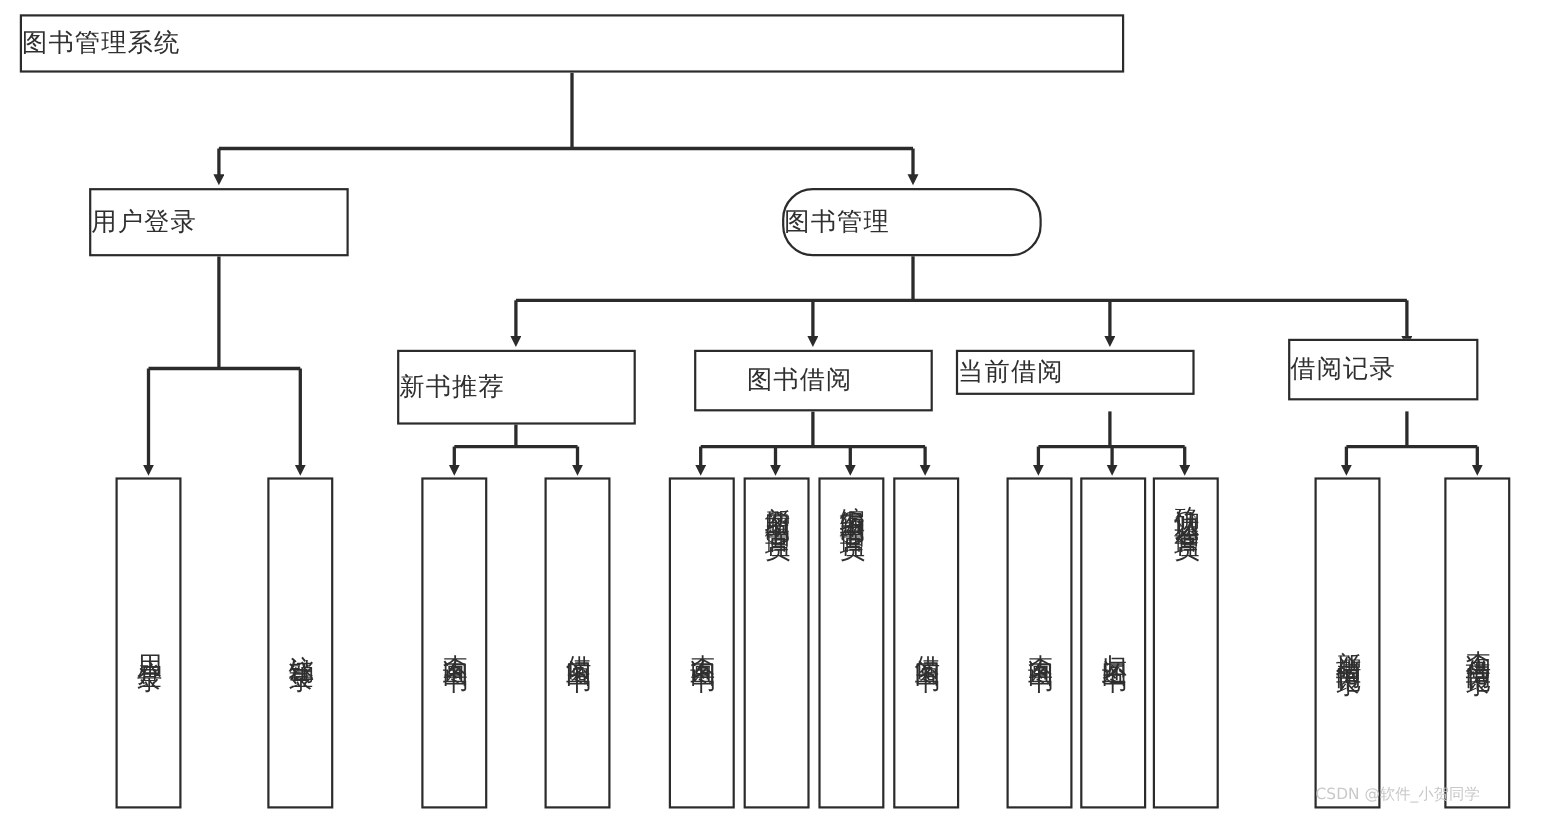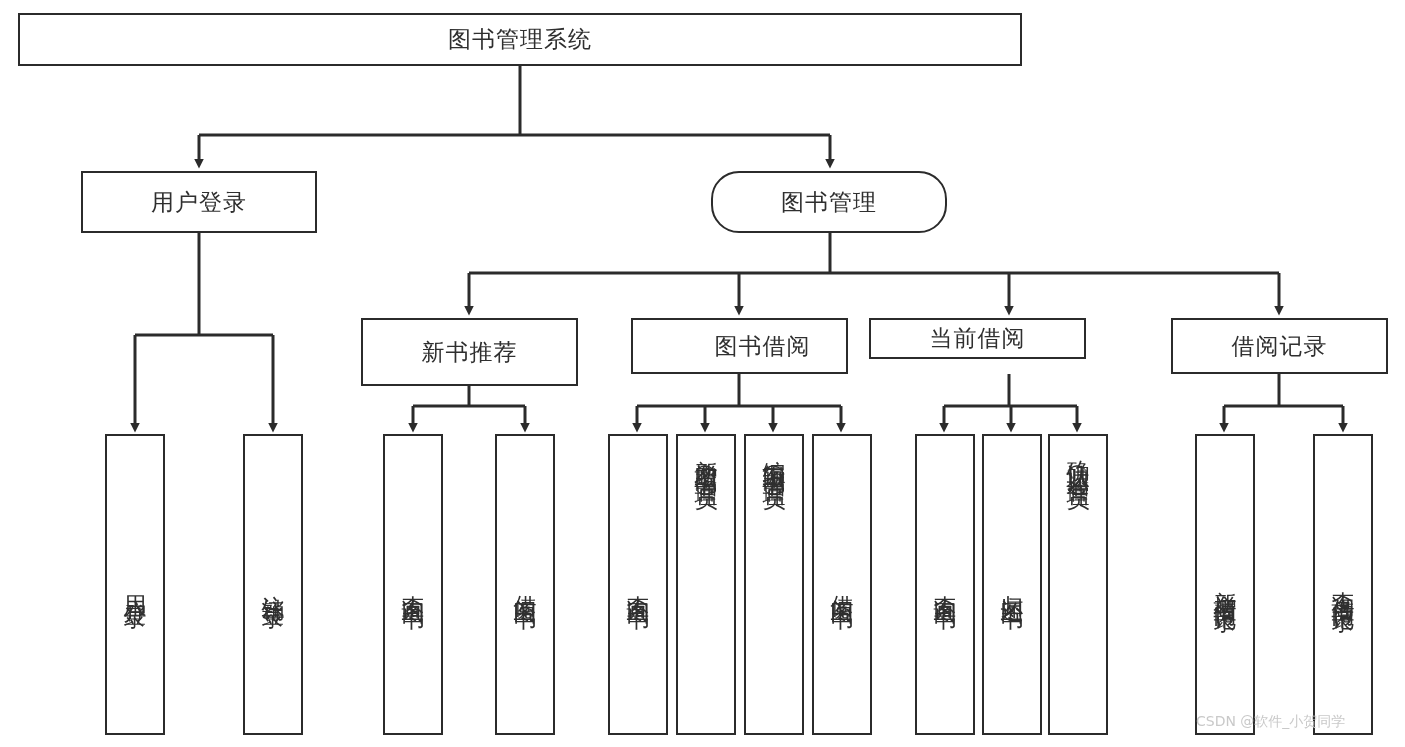--- a/index.html
+++ b/index.html
@@ -3,21 +3,21 @@
 <meta charset="utf-8">
 <style>
   html,body{margin:0;padding:0;background:#ffffff;}
   body{width:1405px;height:747px;overflow:hidden;
        font-family:"DejaVu Sans","Liberation Sans",sans-serif;}
   #stage{position:relative;width:1405px;height:747px;background:#fff;}
   svg#edges{position:absolute;left:0;top:0;width:1405px;height:747px;}
 
   .node{position:absolute;box-sizing:border-box;background:#ffffff;
         border:2px solid #2b2b2b;display:flex;align-items:center;
-        justify-content:center;}
+        }
   .node.root{border-width:2px;}
   .node .lbl{color:#2f2f2f;line-height:1.15;white-space:nowrap;}
 
   .h-node .lbl{font-size:23px;letter-spacing:1px;}
   .root .lbl{font-size:23px;letter-spacing:1px;}
 
   
   .leaf{align-items:flex-start;justify-content:center;padding-top:6px;}
   .leaf .lbl{
     writing-mode:vertical-rl;
@@ -102,21 +102,21 @@
 
   <div class="node h-node" style="left:361px;top:318px;width:217px;height:68px;">
     <span class="lbl">新书推荐</span>
   </div>
   <div class="node h-node" style="left:631px;top:318px;width:217px;height:56px;padding-left:46px;">
     <span class="lbl">图书借阅</span>
   </div>
   <div class="node h-node" style="left:869px;top:318px;width:217px;height:41px;">
     <span class="lbl">当前借阅</span>
   </div>
-  <div class="node h-node" style="left:1171px;top:318px;width:217px;height:56px;">
+  <div class="node h-node" style="left:1171px;top:308px;width:173px;height:56px;">
     <span class="lbl">借阅记录</span>
   </div>
 
   <div class="node leaf centered" style="left:105px;top:434px;width:60px;height:301px;">
     <span class="lbl">用户登录</span>
   </div>
   <div class="node leaf centered" style="left:243px;top:434px;width:60px;height:301px;">
     <span class="lbl">注销登录</span>
   </div>
 

